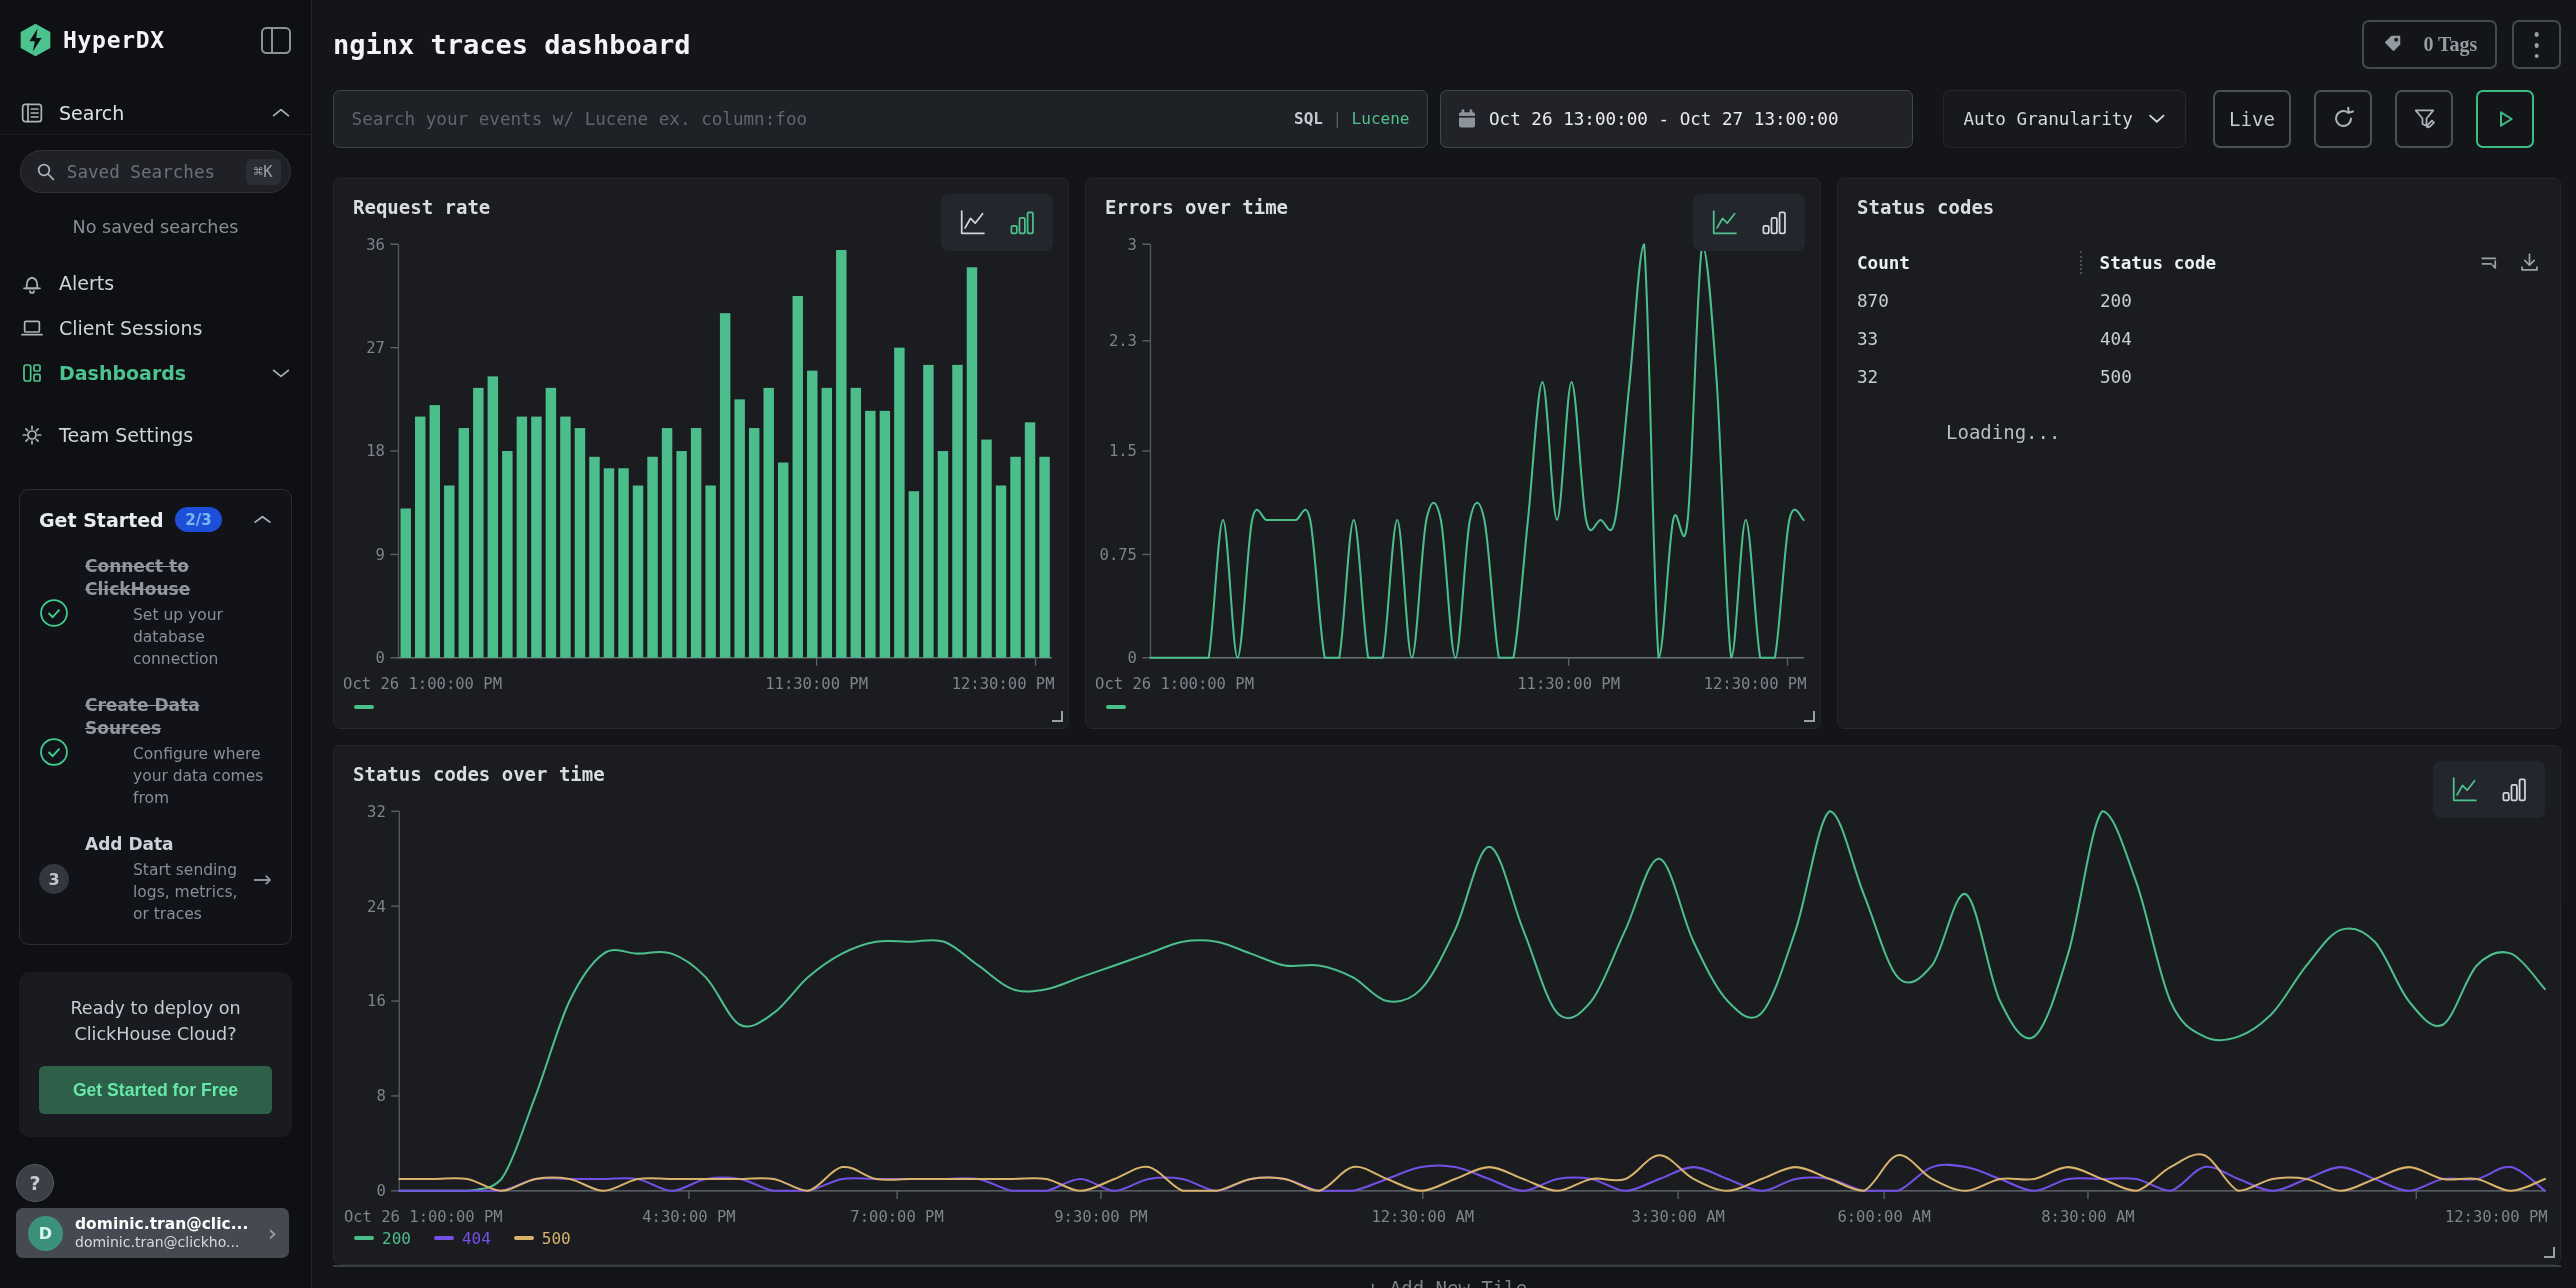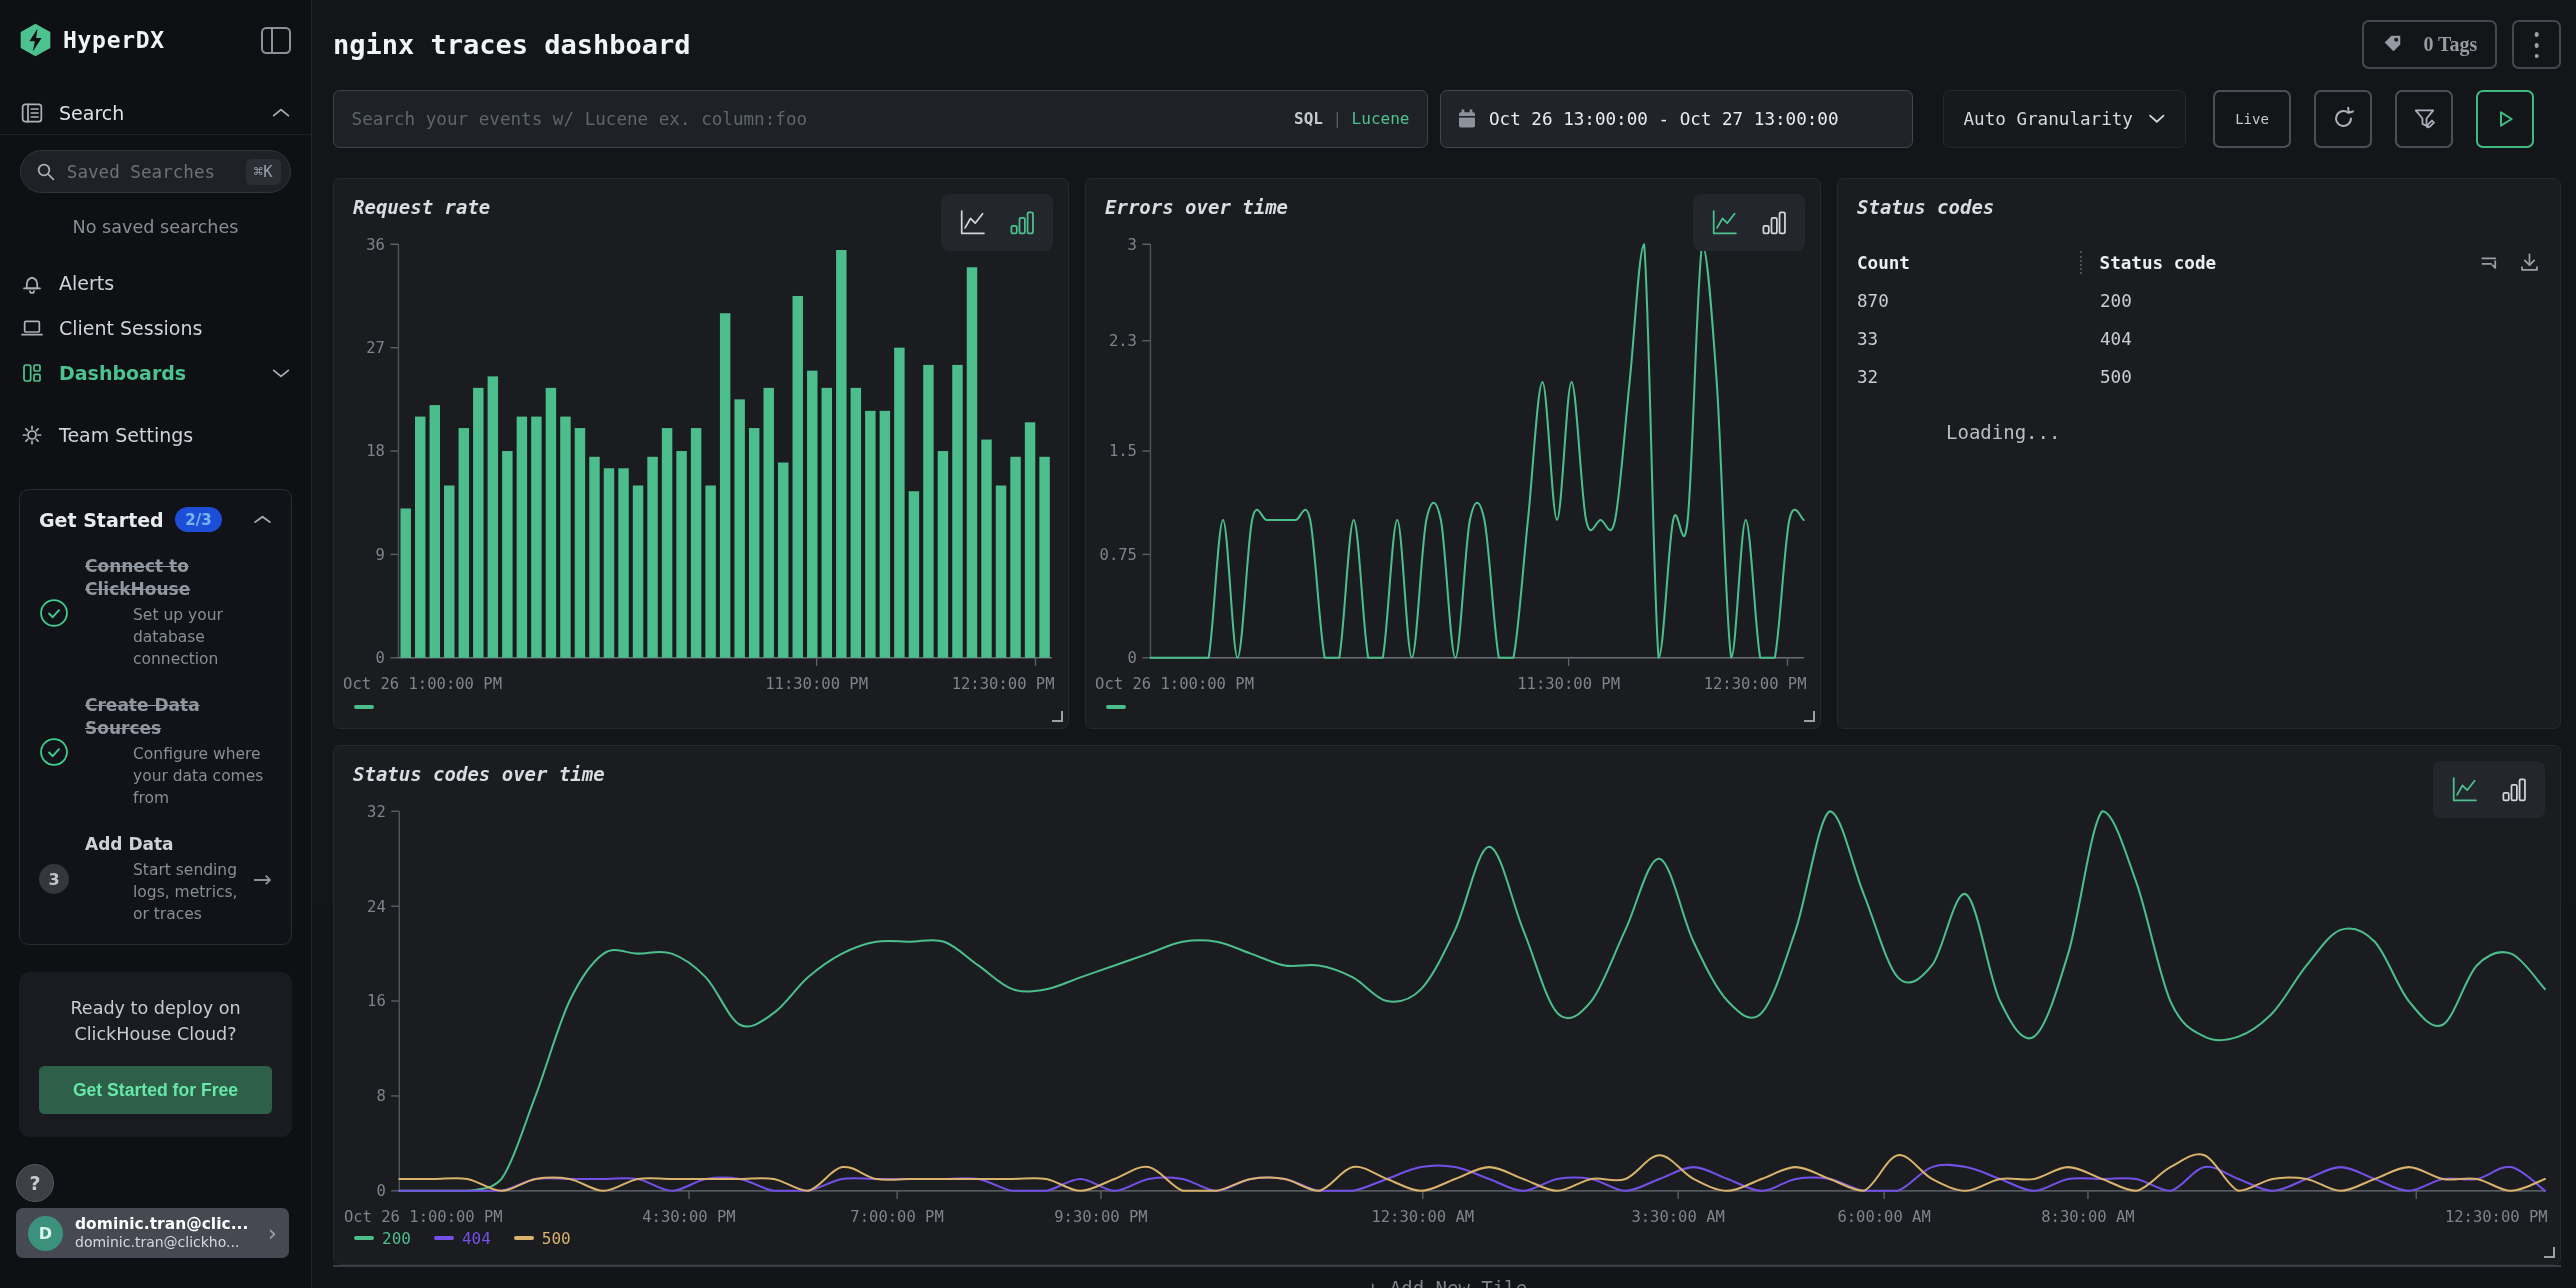--- a/index.html
+++ b/index.html
@@ -86,30 +86,30 @@
   .lang-sql { font-family:"DejaVu Sans Mono", monospace; font-size:16px; font-weight:bold; color:#c3c9cf; }
   .lang-div { color:#5a5f66; margin:0 9.5px; font-size:16px; }
   .lang-lucene { font-family:"DejaVu Sans Mono", monospace; font-size:16px; color:#4fc38f; }
   .date-btn { margin-left:12px; width:473px; background:#212329; border:1.4px solid #42464e; border-radius:6.8px;
               display:flex; align-items:center; padding:0 16px; gap:12px; cursor:pointer; }
   .date-btn .txt { font-family:"DejaVu Sans Mono", monospace; font-size:17.6px; color:#e9ecef; }
   .gran-btn { margin-left:30px; width:243px; background:#17191d; border:1.4px solid #26282d; border-radius:6.8px;
               display:flex; align-items:center; justify-content:center; gap:15px; cursor:pointer; }
   .gran-btn .txt { font-family:"DejaVu Sans Mono", monospace; font-size:17.6px; color:#d4d9de; }
   .live-btn { margin-left:27px; width:78px; border:2px solid #4b5058; border-radius:6.8px; background:none;
-              font-family:"DejaVu Sans Mono", monospace; font-size:14px; color:#c6cbd1; cursor:pointer; }
+              font-family:"DejaVu Sans Mono", monospace; font-size:19px; color:#c6cbd1; cursor:pointer; }
   .sq-btn { margin-left:23px; width:58px; border:2px solid #4b5058; border-radius:6.8px; background:none;
             display:flex; align-items:center; justify-content:center; cursor:pointer; }
   .sq-btn.play { border-color:#3dbb82; }
 
   .grid { display:grid; grid-template-columns:736px 736px 1fr; grid-template-rows:551px 520px; gap:16px; margin-top:30px; }
   .panel { position:relative; background:#1a1c20; border:1.4px solid #26282c; border-radius:6.8px; overflow:hidden; }
   .panel.wide { grid-column:1 / span 3; }
   .panel-title { font-family:"DejaVu Sans Mono", monospace; font-size:19px; color:#d9dde2;
-                 position:absolute; left:19px; top:17.6px;font-style:italic; }
+                 position:absolute; left:19px; top:17.6px; }
   .chart-svg { position:absolute; left:5.4px; top:45px; }
   .legend-row { position:absolute; left:20px; display:flex; gap:23px; align-items:center; }
   .legend-item { display:flex; align-items:center; gap:8px; font-family:"DejaVu Sans Mono", monospace; font-size:16px; }
   .dash { width:20px; height:3.4px; border-radius:2px; display:inline-block; }
   .resize-corner { position:absolute; right:5.4px; bottom:5.4px; width:10.8px; height:10.8px;
                    border-right:2.7px solid #9aa0a6; border-bottom:2.7px solid #9aa0a6; }
 
   .charttype-toggle { position:absolute; top:15px; right:15px; width:112px; height:57px; background:#23262c;
                       border-radius:8px; display:flex; align-items:center; justify-content:center; gap:17.6px; z-index:3; }
 

